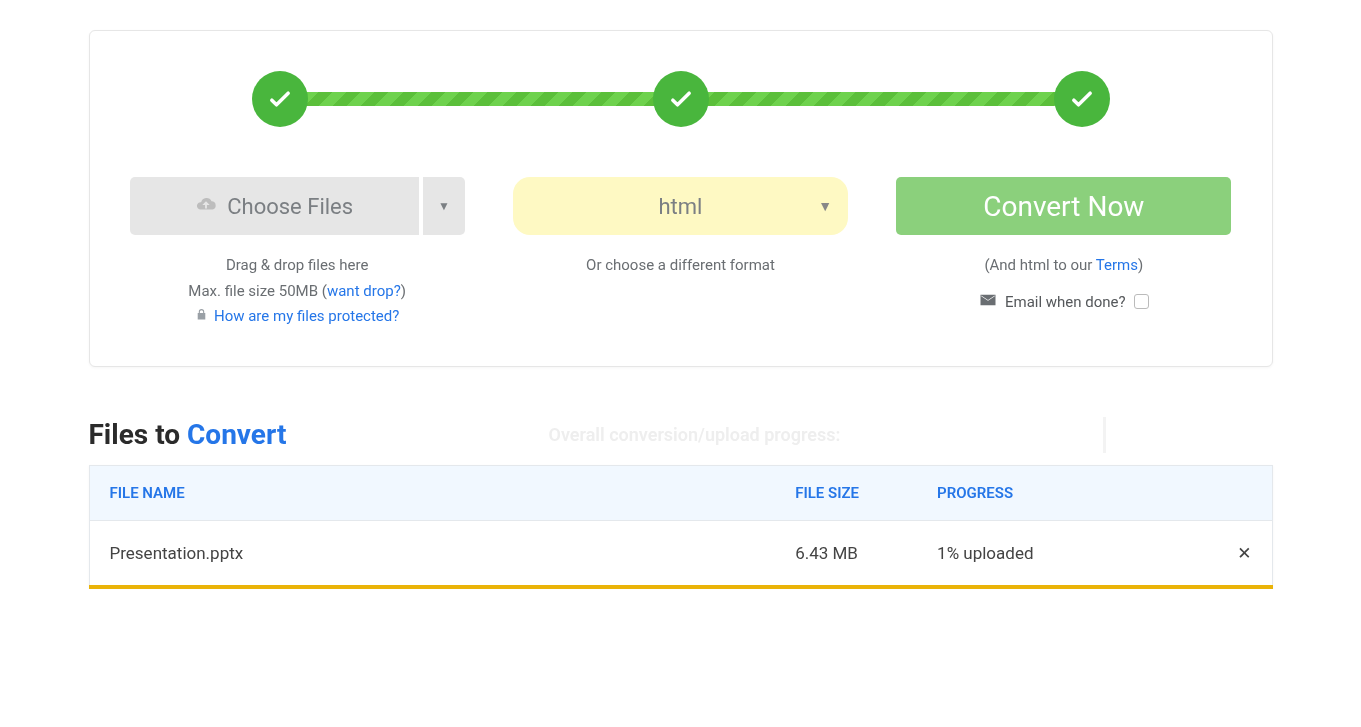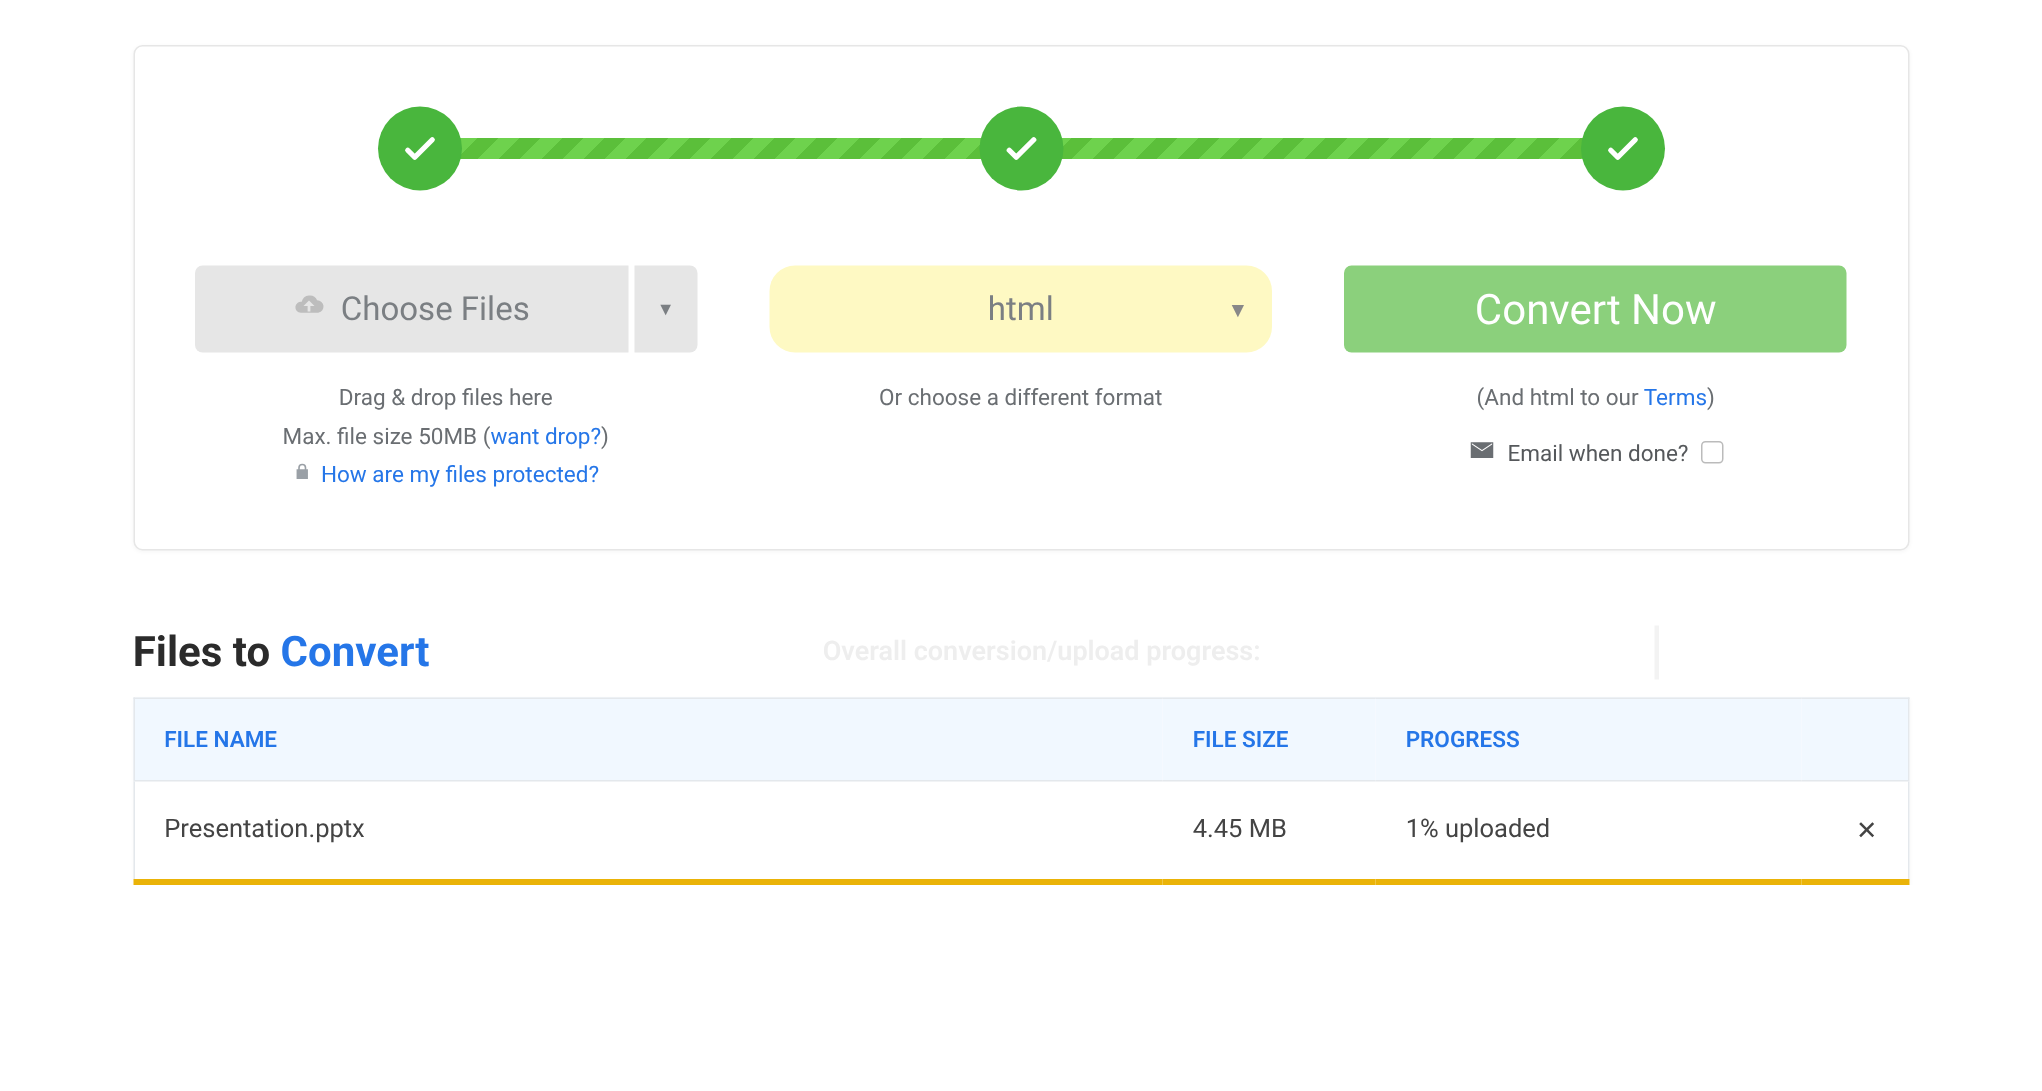--- a/index.html
+++ b/index.html
@@ -315,21 +315,21 @@
         <tr>
           <th style="width:58%;">FILE NAME</th>
           <th style="width:12%;">FILE SIZE</th>
           <th style="width:24%;">PROGRESS</th>
           <th style="width:6%;"></th>
         </tr>
       </thead>
       <tbody>
         <tr>
           <td>Presentation.pptx</td>
-          <td>4.45 MB</td>
+          <td>6.43 MB</td>
           <td>1% uploaded</td>
           <td class="close-x">✕</td>
         </tr>
       </tbody>
     </table>
   </div>
 
 </div>
 
 </body></html>

